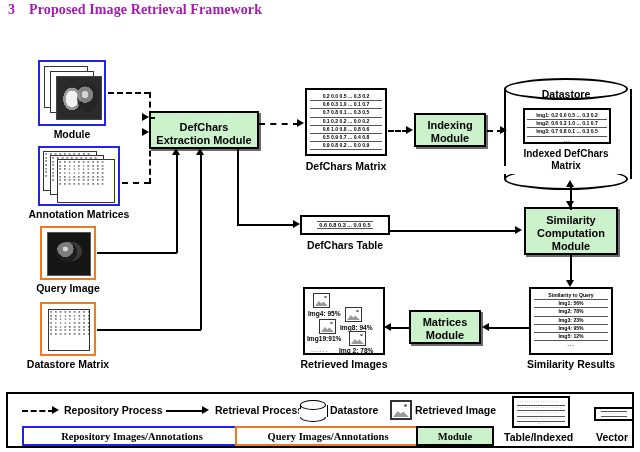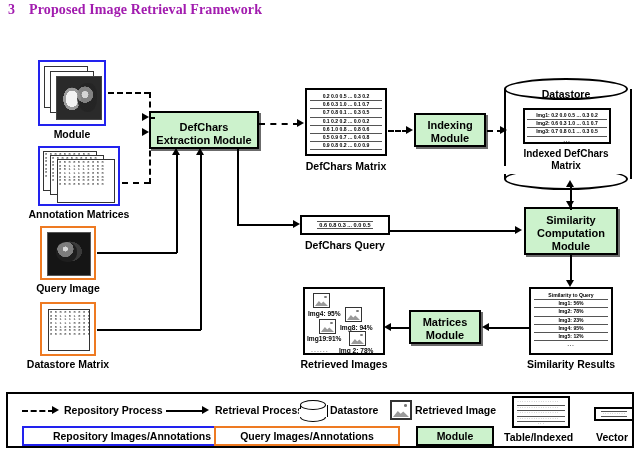--- a/index.html
+++ b/index.html
@@ -201,24 +201,24 @@
 
   
   #legend {
     position: absolute; left: 6px; top: 392px; width: 628px; height: 56px;
     border: 2px solid #000; box-sizing: border-box; background: #fff;
   }
   .lg-text { position: absolute; font-size: 10.5px; font-weight: bold; color: #000; white-space: nowrap; }
   .pill {
     position: absolute; box-sizing: border-box; border: 2px solid #000; background: #fff;
     display: flex; align-items: center; justify-content: center;
-    font-size: 10.5px; font-weight: bold; color: #000; white-space: nowrap;
+    font-size: 10.5px; font-weight: bold; color: #000; white-space: nowrap; font-family: Liberation Serif, serif;
   }
   .pill.blue { border-color: #2222ee; }
-  .pill.orange { border-color: #ee7a22; }
+  .pill.orange { border-color: #ee7a22; margin-left: 21px; }
   .pill.green { background: #ccf2cc; border-color: #000; }
 
   .lg-tablemini {
     position: absolute; border: 2px solid #000; background: #fff; box-sizing: border-box;
     padding: 2px 3px; overflow: hidden;
   }
   .lg-tablemini .r { border-bottom: 1px solid #555; height: 4.6px; }
   .lg-tablemini .r:last-child { border-bottom: none; }
   .lg-vecmini {
     position: absolute; border: 2px solid #000; background: #fff; box-sizing: border-box;
@@ -335,21 +335,21 @@
     </div>
     <div class="inner-label" style="top:70px;">
       <div>Indexed DefChars</div>
       <div>Matrix</div>
     </div>
   </div>
 
   <div class="vectorbox" style="left:300px; top:185px; width:90px; height:20px;">
     <div class="vrow">0.6 0.8 0.3 ... 0.0 0.5</div>
   </div>
-  <div class="caption" style="left:290px; top:209px; width:110px;">DefChars Query</div>
+  <div class="caption" style="left:290px; top:209px; width:110px;">DefChars Table</div>
 
   <div class="module" style="left:524px; top:177px; width:94px; height:48px;">
     <div>
       <div>Similarity</div>
       <div>Computation</div>
       <div>Module</div>
     </div>
   </div>
 
   <div class="tablebox" style="left:529px; top:257px; width:84px; height:68px;">

